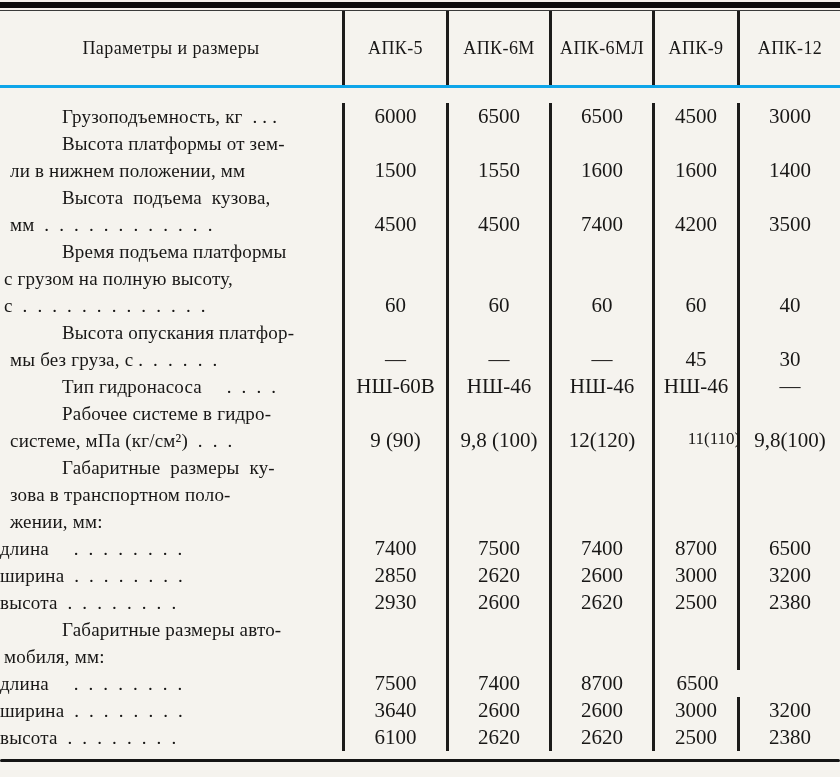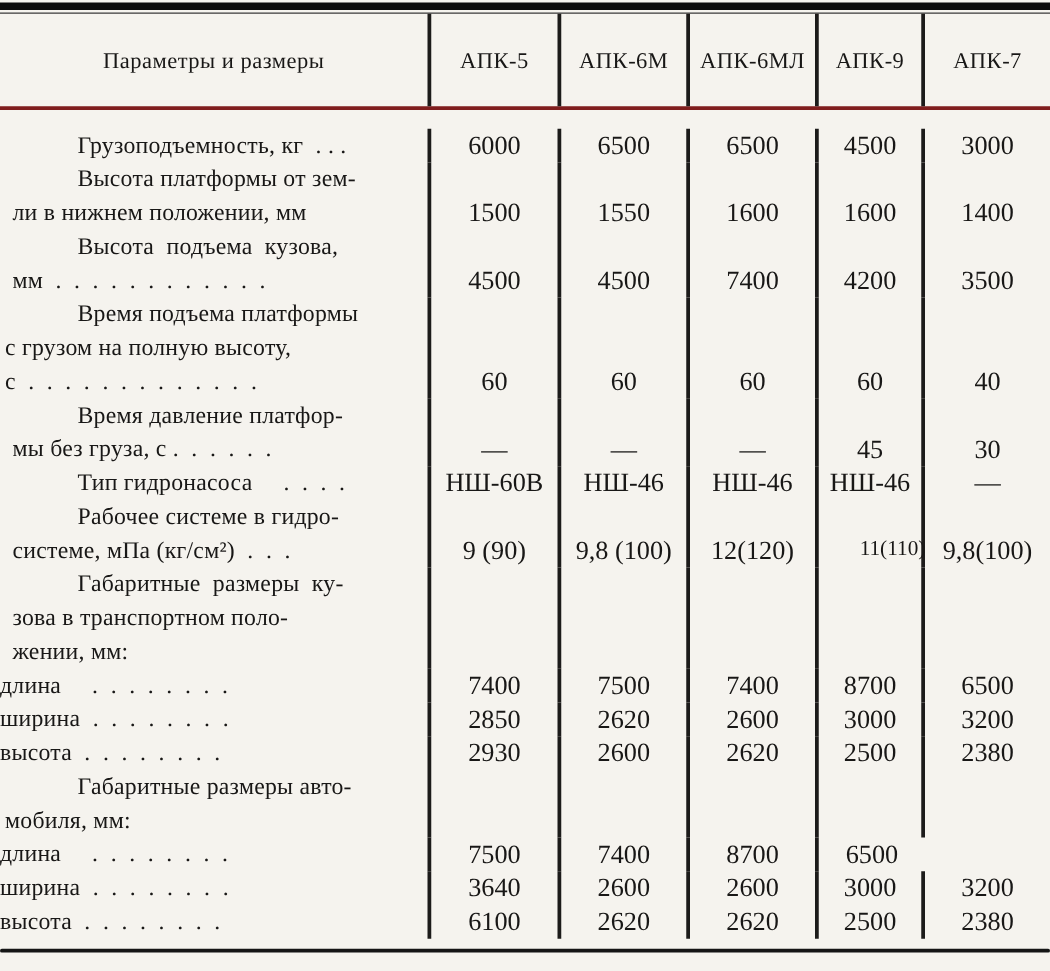--- a/index.html
+++ b/index.html
@@ -16,21 +16,21 @@
   .rule-bottom{height:3px;background:#151515;margin-top:8px;border-radius:2px;}
 
   .grid-row{
     display:grid;
     grid-template-columns:345px 104px 103px 103px 85px 100px;
   }
   .cell{border-right:3px solid #1c1b1a;}
   .cell.last{border-right:none;}
 
   
-  .hrow{height:74px;border-bottom:3px solid #7f1d1d;}
+  .hrow{height:74px;border-bottom:3px solid #0ea5e9;}
   .hcell{
     display:flex;align-items:center;justify-content:center;
     font-size:18px;letter-spacing:0.4px;
   }
 
   
   .body{padding-top:15px;}
   .label-cell{font-size:19px;}
   .ln{line-height:27px;white-space:pre;letter-spacing:0.2px;}
   .indent{padding-left:34px;margin-left:28px;}
@@ -50,21 +50,21 @@
 
   <div class="rule-a"></div>
   <div class="rule-b"></div>
 
   <div class="grid-row hrow">
     <div class="cell hcell">Параметры и размеры</div>
     <div class="cell hcell">АПК-5</div>
     <div class="cell hcell">АПК-6М</div>
     <div class="cell hcell">АПК-6МЛ</div>
     <div class="cell hcell">АПК-9</div>
-    <div class="cell hcell last">АПК-7</div>
+    <div class="cell hcell last">АПК-12</div>
   </div>
 
   <div class="body">
 
     <div class="grid-row">
       <div class="cell label-cell">
         <div class="ln indent">Грузоподъемность, кг  . . .</div>
       </div>
       <div class="cell val-cell">6000</div>
       <div class="cell val-cell">6500</div>
@@ -105,21 +105,21 @@
       </div>
       <div class="cell val-cell">60</div>
       <div class="cell val-cell">60</div>
       <div class="cell val-cell">60</div>
       <div class="cell val-cell">60</div>
       <div class="cell val-cell last">40</div>
     </div>
 
     <div class="grid-row">
       <div class="cell label-cell">
-        <div class="ln indent">Время давление платфор-</div>
+        <div class="ln indent">Высота опускания платфор-</div>
         <div class="ln flush">мы без груза, с .  .  .  .  .  .</div>
       </div>
       <div class="cell val-cell">—</div>
       <div class="cell val-cell">—</div>
       <div class="cell val-cell">—</div>
       <div class="cell val-cell">45</div>
       <div class="cell val-cell last">30</div>
     </div>
 
     <div class="grid-row">

